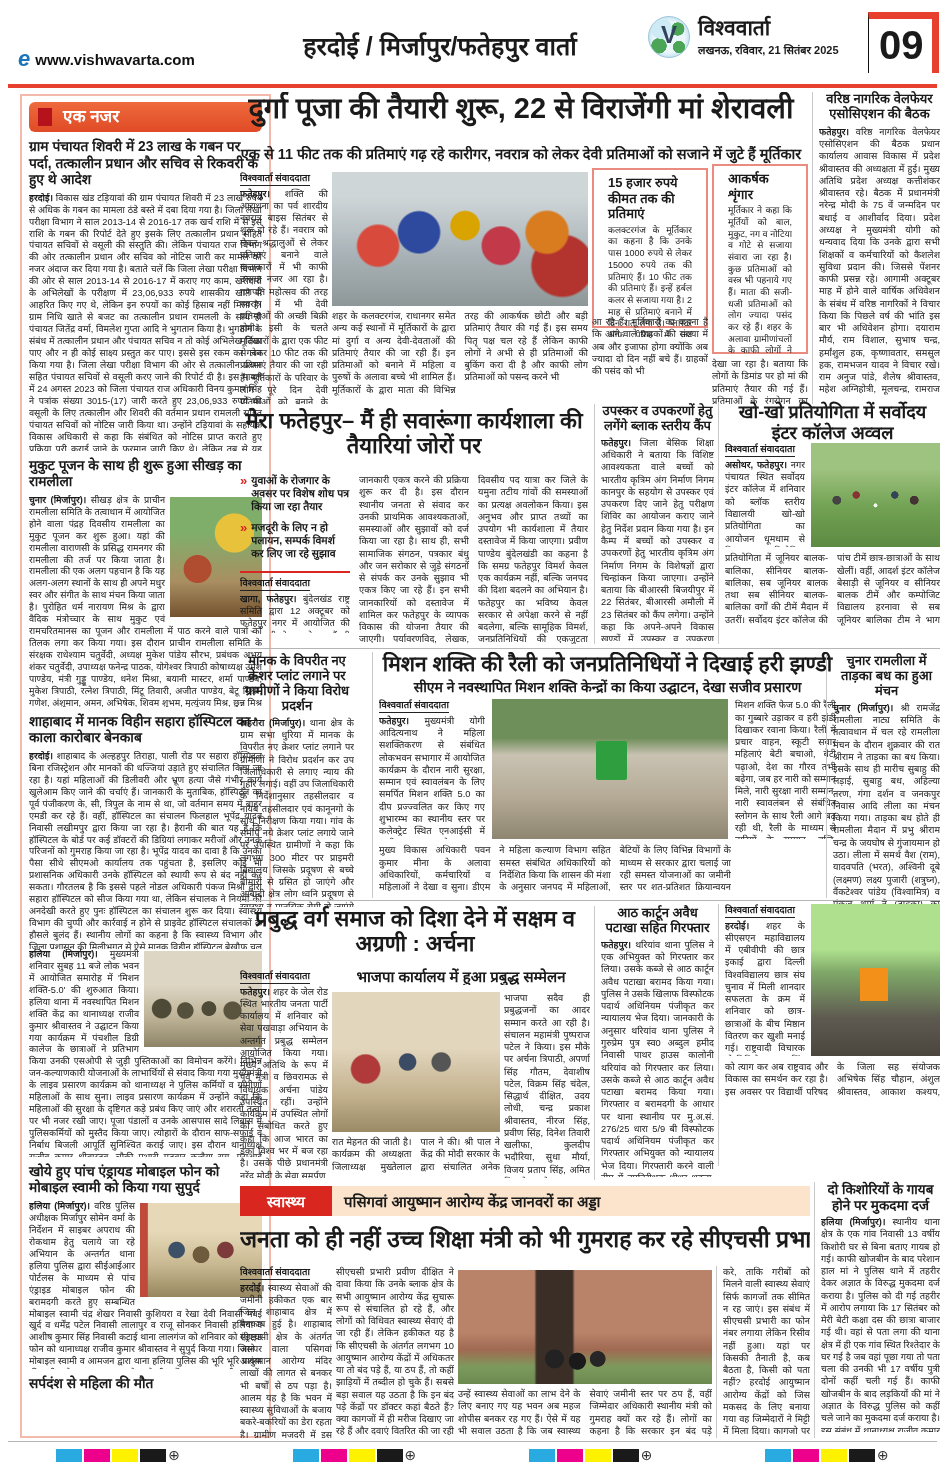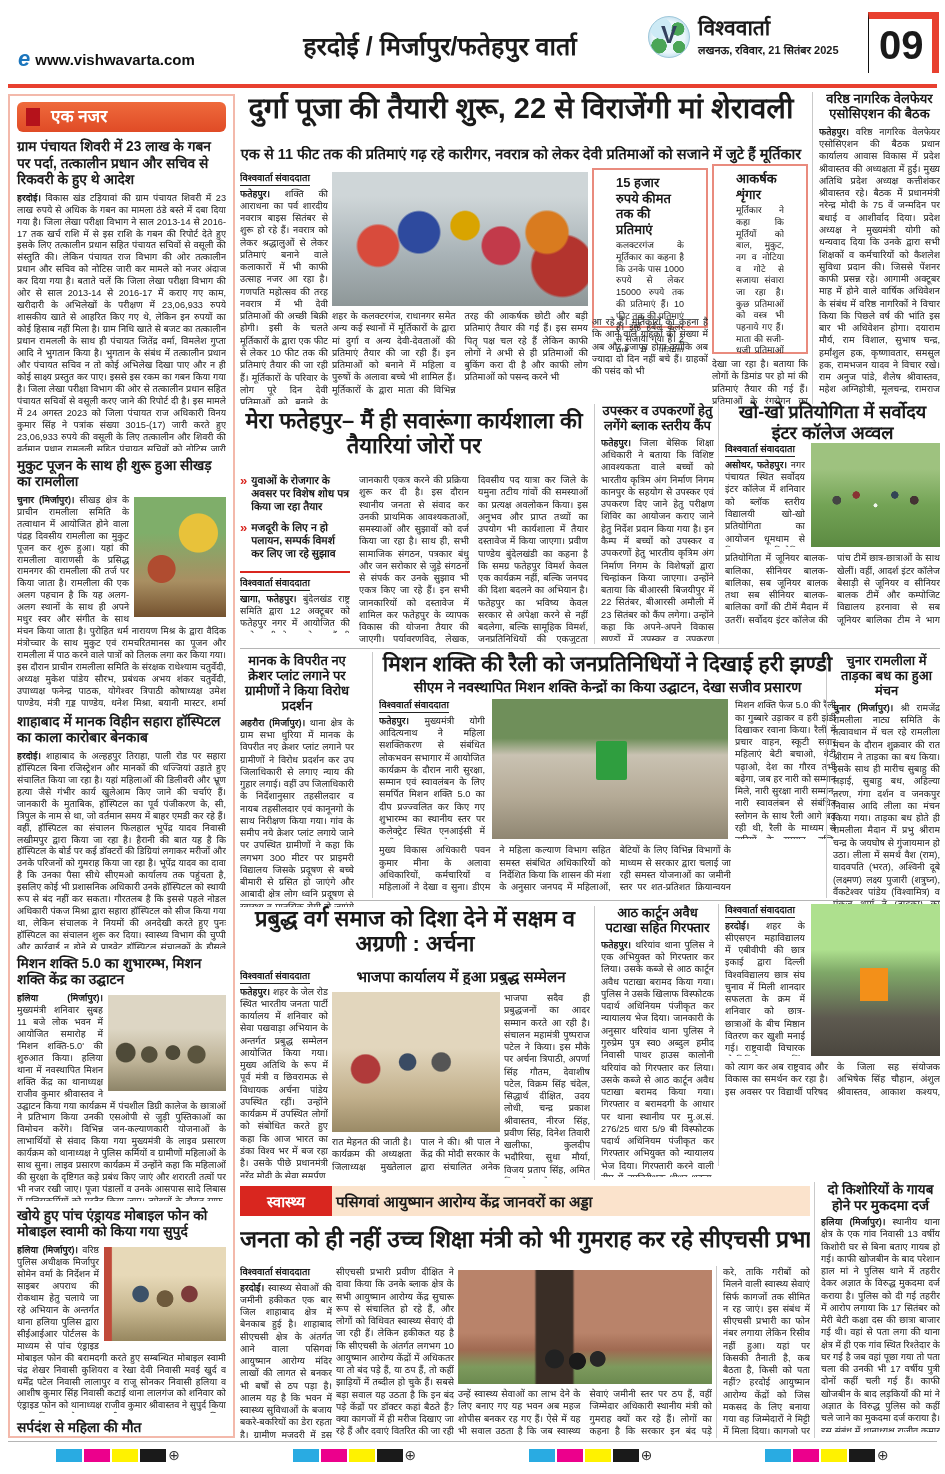--- a/index.html
+++ b/index.html
@@ -27,21 +27,21 @@
   .bd{font-size:9.3px;line-height:1.32;text-align:justify;overflow:hidden;}
   .bd p{margin:0;}
   .byline{display:inline-block;font-weight:bold;font-size:9.5px;border-bottom:1.5px solid #222;margin-bottom:2px;}
   b.dl{font-weight:bold;}
   .cols2{column-count:2;column-gap:9px;}
   .cols3{column-count:3;column-gap:9px;}
   .hd-c{font-weight:bold;text-align:center;line-height:1.15;margin:0;}
   .vr{border-left:1px solid #c9c9c9;padding-left:6px;}
   .hrule{border-top:1px solid #b5b5b5;}
   
-  #leftcol{left:8px;top:94px;width:227px;height:1344px;border:2px solid #f3b9ab;padding:6px 7px;overflow:hidden;}
+  #leftcol{left:20px;top:94px;width:251px;height:1344px;border:2px solid #f3b9ab;padding:6px 7px;overflow:hidden;}
   .eknajar{height:30px;border-radius:6px;background:linear-gradient(#ef6a3c,#e04b26);position:relative;
            color:#fff;font-weight:bold;font-size:17px;line-height:30px;padding-left:34px;}
   .eknajar::before{content:"";position:absolute;left:9px;top:6px;width:14px;height:18px;background:#b5121b;}
   .l-hd{font-weight:bold;font-size:13.8px;line-height:1.2;margin:7px 0 4px 0;}
   .l-bd{font-size:9.2px;line-height:1.3;text-align:justify;overflow:hidden;}
   .l-bd p{margin:0;}
   .ph{background:#c8c2b4;}
   
   .ph-durga{background:
      radial-gradient(circle at 18% 55%,#d84b3c 0 9%,rgba(0,0,0,0) 10%),
@@ -83,27 +83,27 @@
      linear-gradient(#e2d6bd 0 40%,#c2b08c 75%,#9a8a66);}
   .ph-abvp{background:linear-gradient(#aee08e 0 30%,#7fa868 45%,#5e5a50 75%,#4a463e);}
   .ph-abvp .flag{position:absolute;left:38%;top:42%;width:22%;height:22%;background:#f39019;}
   .ph-chc{background:
      radial-gradient(circle at 38% 78%,#222 0 5%,rgba(0,0,0,0) 5.5%),
      radial-gradient(circle at 47% 80%,#1a1a1a 0 5%,rgba(0,0,0,0) 5.5%),
      radial-gradient(circle at 55% 78%,#262626 0 4.5%,rgba(0,0,0,0) 5%),
      linear-gradient(90deg,rgba(0,0,0,0) 0 30%,#3a2e26 31% 45%,rgba(0,0,0,0) 46%),
      linear-gradient(#b9836a 0 55%,#a06a52 70%,#7d9a5d 85%,#6c8a50);}
   
-  .redbox{border:2px solid #e98b7e;padding:5px 22px;}
+  .redbox{border:2px solid #e98b7e;padding:5px 14px;}
   .redbox h4{margin:0 0 3px 0;font-size:13px;font-weight:bold;line-height:1.2;}
   .redbox .bx{font-size:9px;line-height:1.3;text-align:justify;overflow:hidden;}
   .health-label{background:#d9261f;color:#fff;font-weight:bold;font-size:15px;
                 display:flex;align-items:center;justify-content:center;width:92px;flex:0 0 auto;}
   .health-strip{background:#fbe3cc;display:flex;height:100%;}
-  .health-strip .sh{font-weight:bold;font-size:15px;display:flex;align-items:center;padding-left:4px;flex:1;}
+  .health-strip .sh{font-weight:bold;font-size:15px;display:flex;align-items:center;padding-left:12px;flex:1;}
   .bullet-item{display:flex;gap:4px;font-size:10.6px;font-weight:bold;line-height:1.25;margin-bottom:7px;}
   .bullet-item .gl{color:#d9261f;font-weight:bold;font-size:13px;line-height:1;}
   .bullets-wrap{border-bottom:2px solid #d9261f;padding-bottom:4px;margin-bottom:4px;}
   
   #cbars{left:0;top:1446px;width:945px;height:18px;display:flex;justify-content:space-around;align-items:center;}
   .cgroup{display:flex;gap:2px;align-items:center;}
   .csq{width:26px;height:13px;display:inline-block;}
   .creg{font-size:14px;line-height:13px;color:#333;}
 </style>
 </head>
@@ -142,21 +142,20 @@
     <div class="l-bd" style="height:212px;">
       <div class="ph ph-sikhad" style="float:right;width:92px;height:120px;margin:2px 0 3px 5px;"></div>
       <p><b class="dl">चुनार (मिर्जापुर)।</b> <span>सीखड़ क्षेत्र के प्राचीन रामलीला समिति के तत्वाधान में आयोजित होने वाला पंद्रह दिवसीय रामलीला का मुकुट पूजन कर शुरू हुआ। यहां की रामलीला वाराणसी के प्रसिद्ध रामनगर की रामलीला की तर्ज पर किया जाता है। रामलीला की एक अलग पहचान है कि यह अलग-अलग स्थानों के साथ ही अपने मधुर स्वर और संगीत के साथ मंचन किया जाता है। पुरोहित धर्म नारायण मिश्र के द्वारा वैदिक मंत्रोच्चार के साथ मुकुट एवं रामचरितमानस का पूजन और रामलीला में पाठ करने वाले पात्रों को तिलक लगा कर किया गया। इस दौरान प्राचीन रामलीला समिति के संरक्षक राधेश्याम चतुर्वेदी, अध्यक्ष मुकेश पांडेय सौरभ, प्रबंधक अभय शंकर चतुर्वेदी, उपाध्यक्ष फनेन्द्र पाठक, योगेश्वर त्रिपाठी कोषाध्यक्ष उमेश पाण्डेय, मंत्री गुड्डू पाण्डेय, धनेश मिश्रा, बयानी मास्टर, शर्मा पाण्डेय, मुकेश त्रिपाठी, रत्नेश त्रिपाठी, मिंटू तिवारी, अजीत पाण्डेय, बेटू मिश्रा, गणेश, अंशुमान, अमन, अभिषेक, शिवम शुभम, मृत्युंजय मिश्र, छुन्न मिश्र सहित बड़ी संख्या में लीला प्रेमी मौजूद रहे।</span></p>
     </div>
 
     <h3 class="l-hd">शाहाबाद में मानक विहीन सहारा हॉस्पिटल का काला कारोबार बेनकाब</h3>
     <div class="l-bd" style="height:198px;">
       <p><b class="dl">हरदोई।</b> <span>शाहाबाद के अल्हहपुर तिराहा, पाली रोड पर सहारा हॉस्पिटल बिना रजिस्ट्रेशन और मानकों की धज्जियां उड़ाते हुए संचालित किया जा रहा है। यहां महिलाओं की डिलीवरी और भ्रूण हत्या जैसे गंभीर कार्य खुलेआम किए जाने की चर्चाएं हैं। जानकारी के मुताबिक, हॉस्पिटल का पूर्व पंजीकरण के, सी, त्रिपुल के नाम से था, जो वर्तमान समय में बाहर एमडी कर रहे हैं। वहीं, हॉस्पिटल का संचालन फिलहाल भूपेंद्र यादव निवासी लखीमपुर द्वारा किया जा रहा है। हैरानी की बात यह है कि हॉस्पिटल के बोर्ड पर कई डॉक्टरों की डिग्रियां लगाकर मरीजों और उनके परिजनों को गुमराह किया जा रहा है। भूपेंद्र यादव का दावा है कि उनका पैसा सीधे सीएमओ कार्यालय तक पहुंचता है, इसलिए कोई भी प्रशासनिक अधिकारी उनके हॉस्पिटल को स्थायी रूप से बंद नहीं कर सकता। गौरतलब है कि इससे पहले नोडल अधिकारी पंकज मिश्रा द्वारा सहारा हॉस्पिटल को सीज किया गया था, लेकिन संचालक ने नियमों की अनदेखी करते हुए पुनः हॉस्पिटल का संचालन शुरू कर दिया। स्वास्थ्य विभाग की चुप्पी और कार्रवाई न होने से प्राइवेट हॉस्पिटल संचालकों के हौसले बुलंद हैं। स्थानीय लोगों का कहना है कि स्वास्थ्य विभाग और जिला प्रशासन की मिलीभगत से ऐसे मानक विहीन हॉस्पिटल बेखौफ चल रहे हैं। अब बड़ा सवाल यह है कि आखिर जिलाधिकारी कब ऐसे हॉस्पिटलों के खिलाफ सख्त कार्यवाही करेंगे?</span></p>
     </div>
 
-    <h3 class="l-hd">मिशन शक्ति 5.0 का शुभारम्भ, मिशन शक्ति केंद्र का उद्घाटन</h3>
     <div class="l-bd" style="height:208px;">
       <div class="ph ph-room" style="float:right;width:118px;height:96px;margin:2px 0 3px 5px;"></div>
       <p><b class="dl">हलिया (मिर्जापुर)।</b> <span>मुख्यमंत्री शनिवार सुबह 11 बजे लोक भवन में आयोजित समारोह में 'मिशन शक्ति-5.0' की शुरुआत किया। हलिया थाना में नवस्थापित मिशन शक्ति केंद्र का थानाध्यक्ष राजीव कुमार श्रीवास्तव ने उद्घाटन किया गया कार्यक्रम में पंचशील डिग्री कालेज के छात्राओं ने प्रतिभाग किया उनकी एसओपी से जुड़ी पुस्तिकाओं का विमोचन करेंगे। विभिन्न जन-कल्याणकारी योजनाओं के लाभार्थियों से संवाद किया गया मुख्यमंत्री के लाइव प्रसारण कार्यक्रम को थानाध्यक्ष ने पुलिस कर्मियों व ग्रामीणों महिलाओं के साथ सुना। लाइव प्रसारण कार्यक्रम में उन्होंने कहा कि महिलाओं की सुरक्षा के दृष्टिगत कड़े प्रबंध किए जाएं और शरारती तत्वों पर भी नजर रखी जाए। पूजा पंडालों व उनके आसपास सादे लिबास में पुलिसकर्मियों को मुस्तैद किया जाए। त्योहारों के दौरान साफ-सफाई व निर्बाध बिजली आपूर्ति सुनिश्चित कराई जाए। इस दौरान थानाध्यक्ष राजीव कुमार श्रीवास्तव, चौकी प्रभारी मतवार कन्हैया राय, एसआई अच्छे लाल यादव, श्याम लाल, महेंद्र प्रताप यादव, पंचशील डिग्री कालेज के प्रबंधक लाल बहादुर मौर्य, शशिकांत पटेल, हेड कांस्टेबल सुनील कुमार, शशिकांत यादव, आदि मौजूद रहे।</span></p>
     </div>
 
     <h3 class="l-hd">खोये हुए पांच एंड्रायड मोबाइल फोन को मोबाइल स्वामी को किया गया सुपुर्द</h3>
     <div class="l-bd" style="height:168px;">
       <div class="ph ph-stage" style="float:right;width:122px;height:94px;margin:2px 0 3px 5px;"></div>
       <p><b class="dl">हलिया (मिर्जापुर)।</b> <span>वरिष्ठ पुलिस अधीक्षक मिर्जापुर सोमेन वर्मा के निर्देशन में साइबर अपराध की रोकथाम हेतु चलाये जा रहे अभियान के अन्तर्गत थाना हलिया पुलिस द्वारा सीईआईआर पोर्टलस के माध्यम से पांच एंड्राइड मोबाइल फोन की बरामदगी करते हुए सम्बन्धित मोबाइल स्वामी चंद्र शेखर निवासी कुशियरा व रेखा देवी निवासी मवई खुर्द व धर्मेंद्र पटेल निवासी लालापुर व राजू सोनकर निवासी हलिया व आशीष कुमार सिंह निवासी कटाई थाना लालगंज को शनिवार को एंड्राइड फोन को थानाध्यक्ष राजीव कुमार श्रीवास्तव ने सुपुर्द किया गया। जिसपर मोबाइल स्वामी व आमजन द्वारा थाना हलिया पुलिस की भूरि भूरि प्रशंसा की गयी। मोबाइल बरामद करने वाले टीम में थानाध्यक्ष राजीव कुमार श्रीवास्तव, उ0नि0 अच्छे लाल यादव, आनंद पटेल, आरक्षी प्रदीप पाल रहे।</span></p>
     </div>

